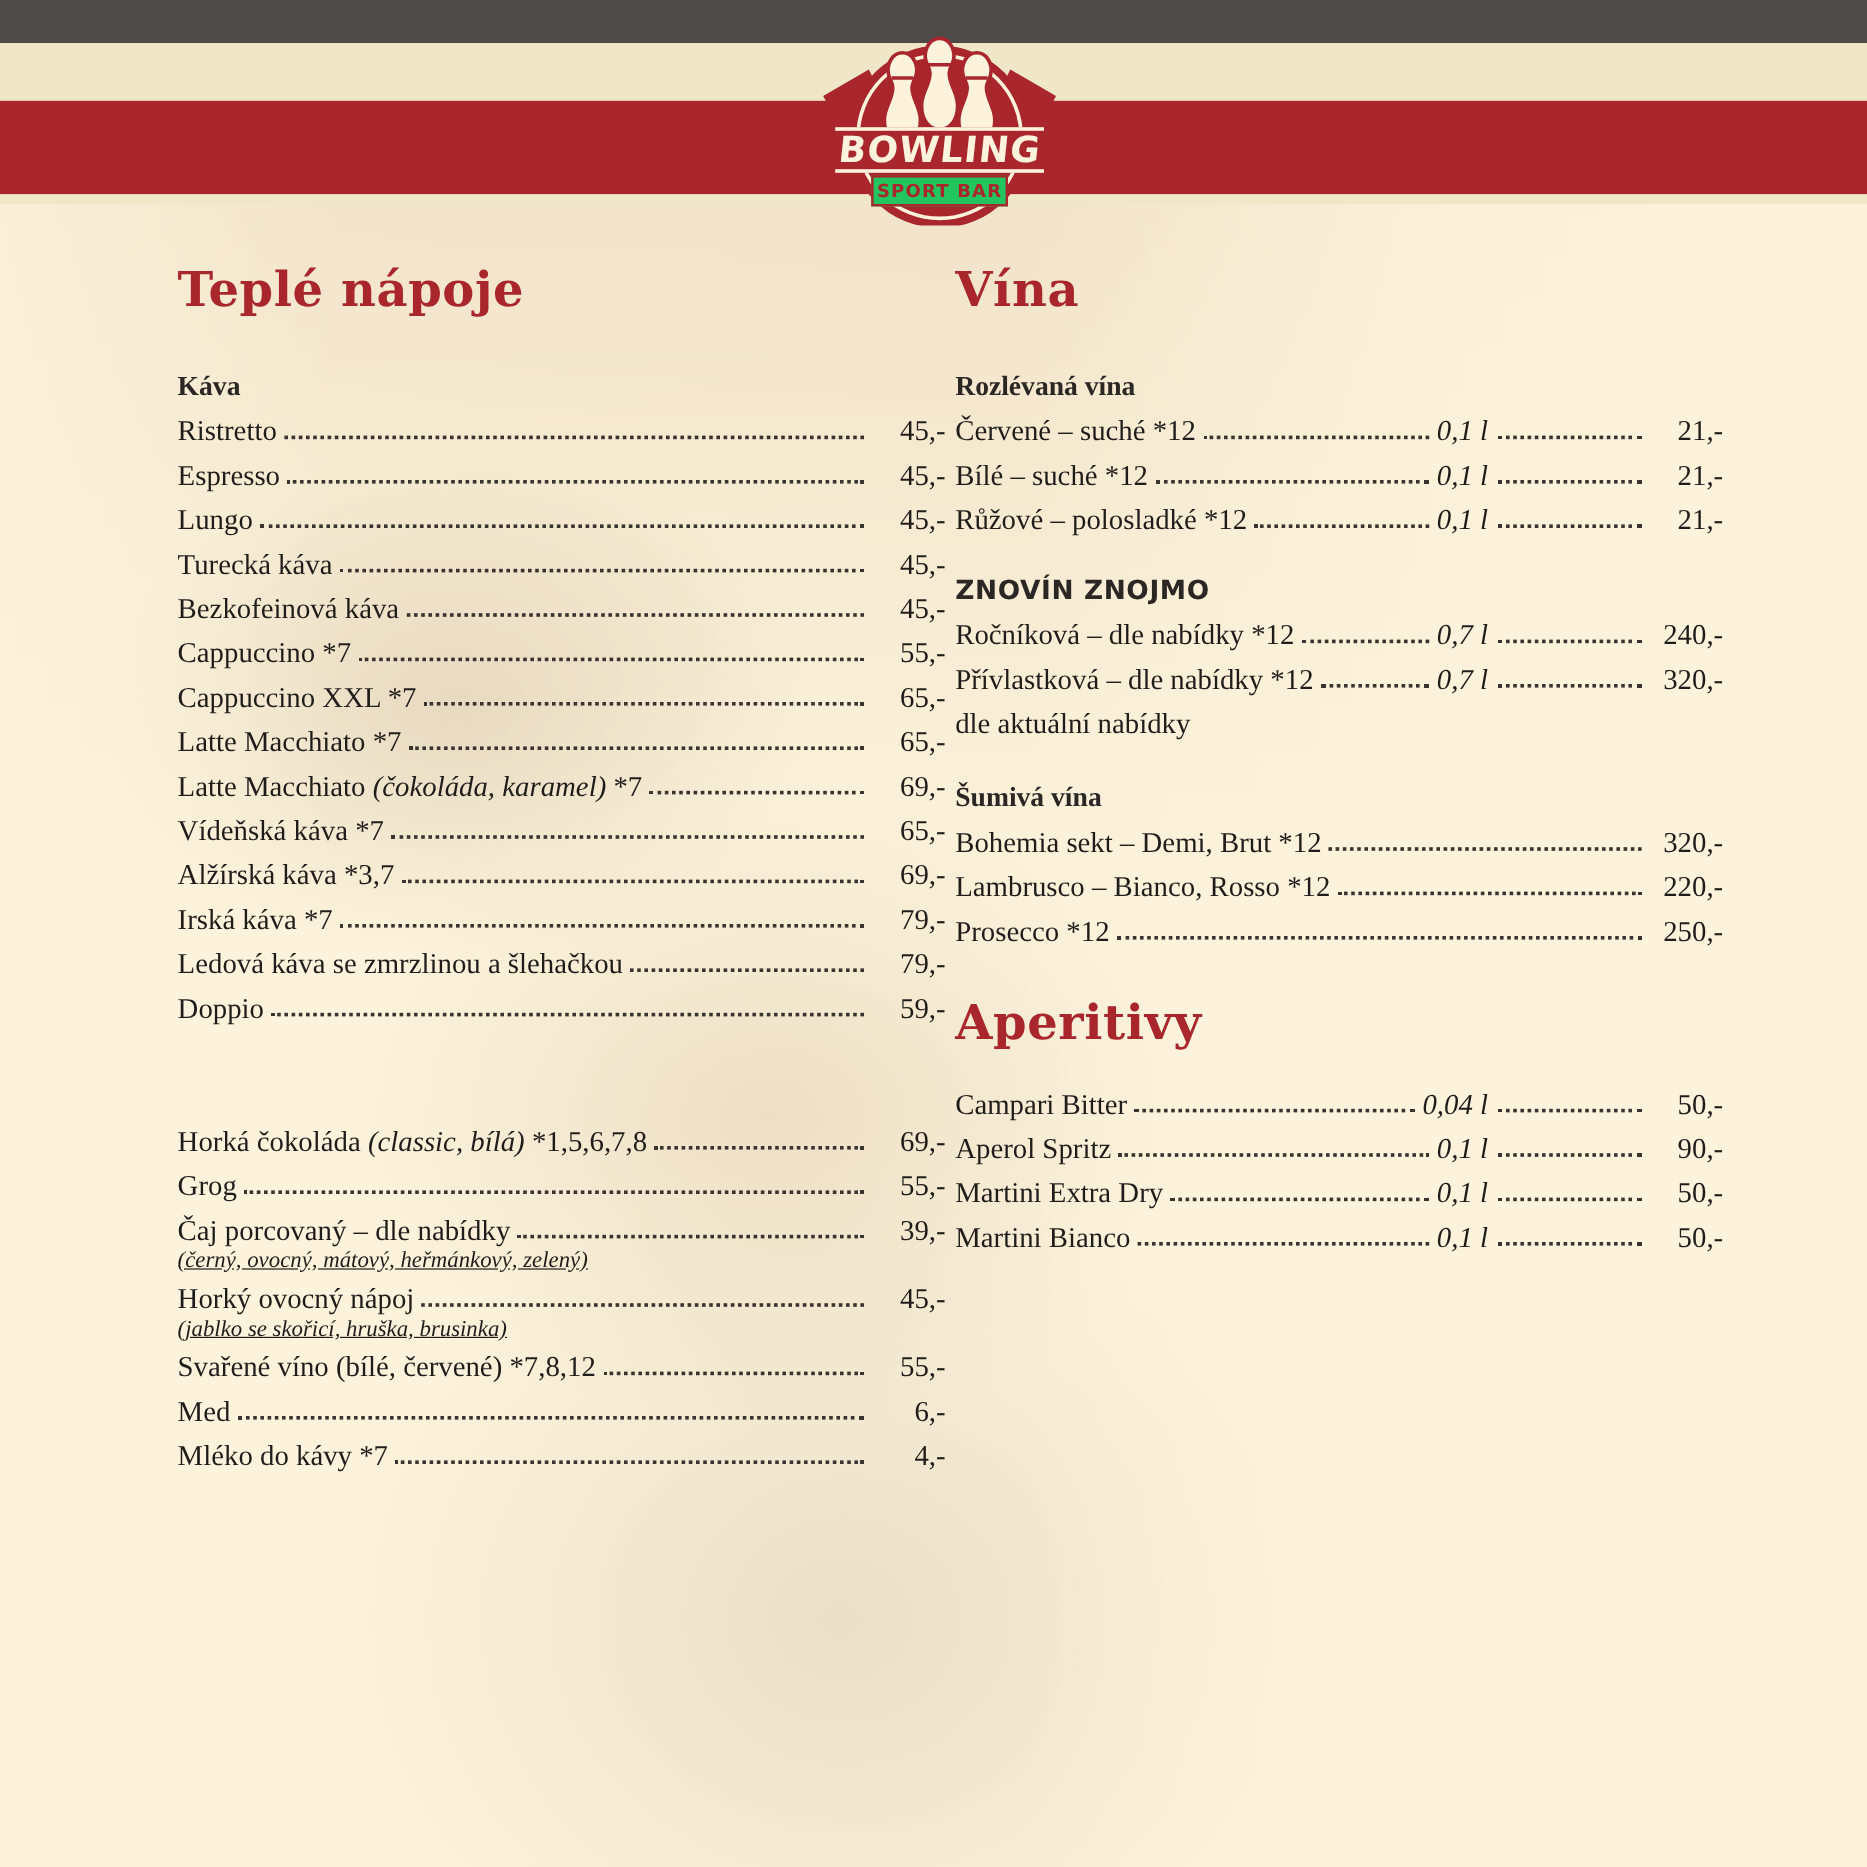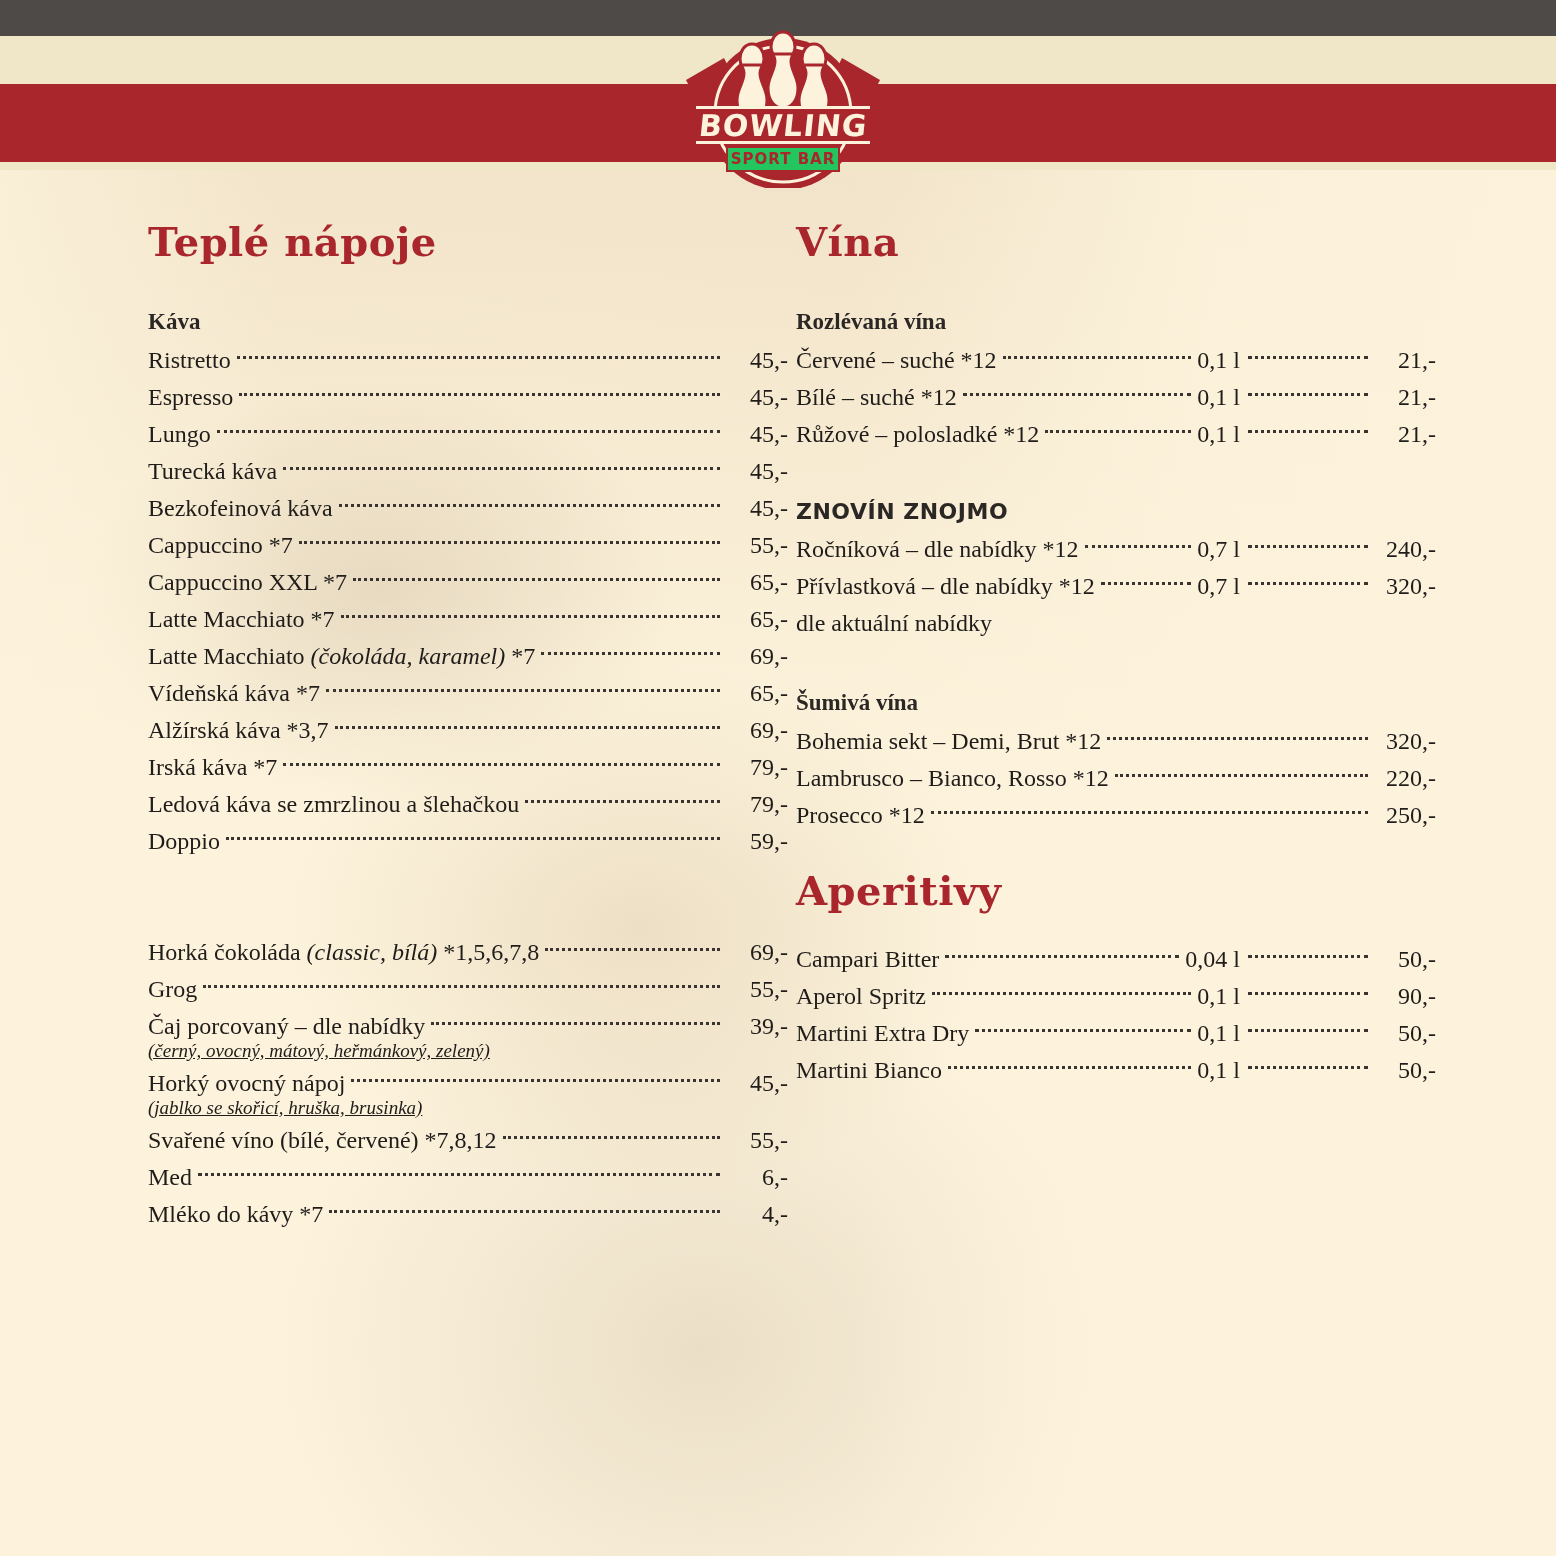--- a/index.html
+++ b/index.html
@@ -105,40 +105,41 @@
     font-weight: bold;
     color: #2b2724;
     font-size: 23px;
     margin: 0 0 6px 0;
   }
   h2.sub.caps {
     font-family: "DejaVu Sans", sans-serif;
     font-size: 22px;
     letter-spacing: 0.5px;
   }
-  h2.sub.spaced { margin-top: 47px; }
+  h2.sub.spaced { margin-top: 28px; }
 
   .row {
     display: flex;
-    align-items: center;
+    align-items: flex-end;
     font-size: 24px;
     color: #1f1c1a;
     line-height: 1.0;
     padding: 7px 0 6px 0;
   }
   .row .nm { white-space: nowrap; }
   .row .nm em { font-style: italic; }
   .row .dots {
     flex: 1 1 auto;
     border-bottom: 3px dotted #3a3431;
     margin: 0 6px 6px 6px;
     min-width: 12px;
     height: 1px;
   }
   .row .vol {
+    font-style: italic;
     white-space: nowrap;
     padding-right: 4px;
   }
   .row .dots2 {
     flex: 0 1 120px;
     border-bottom: 3px dotted #3a3431;
     margin: 0 6px 6px 4px;
     height: 1px;
   }
   .row .pr {

